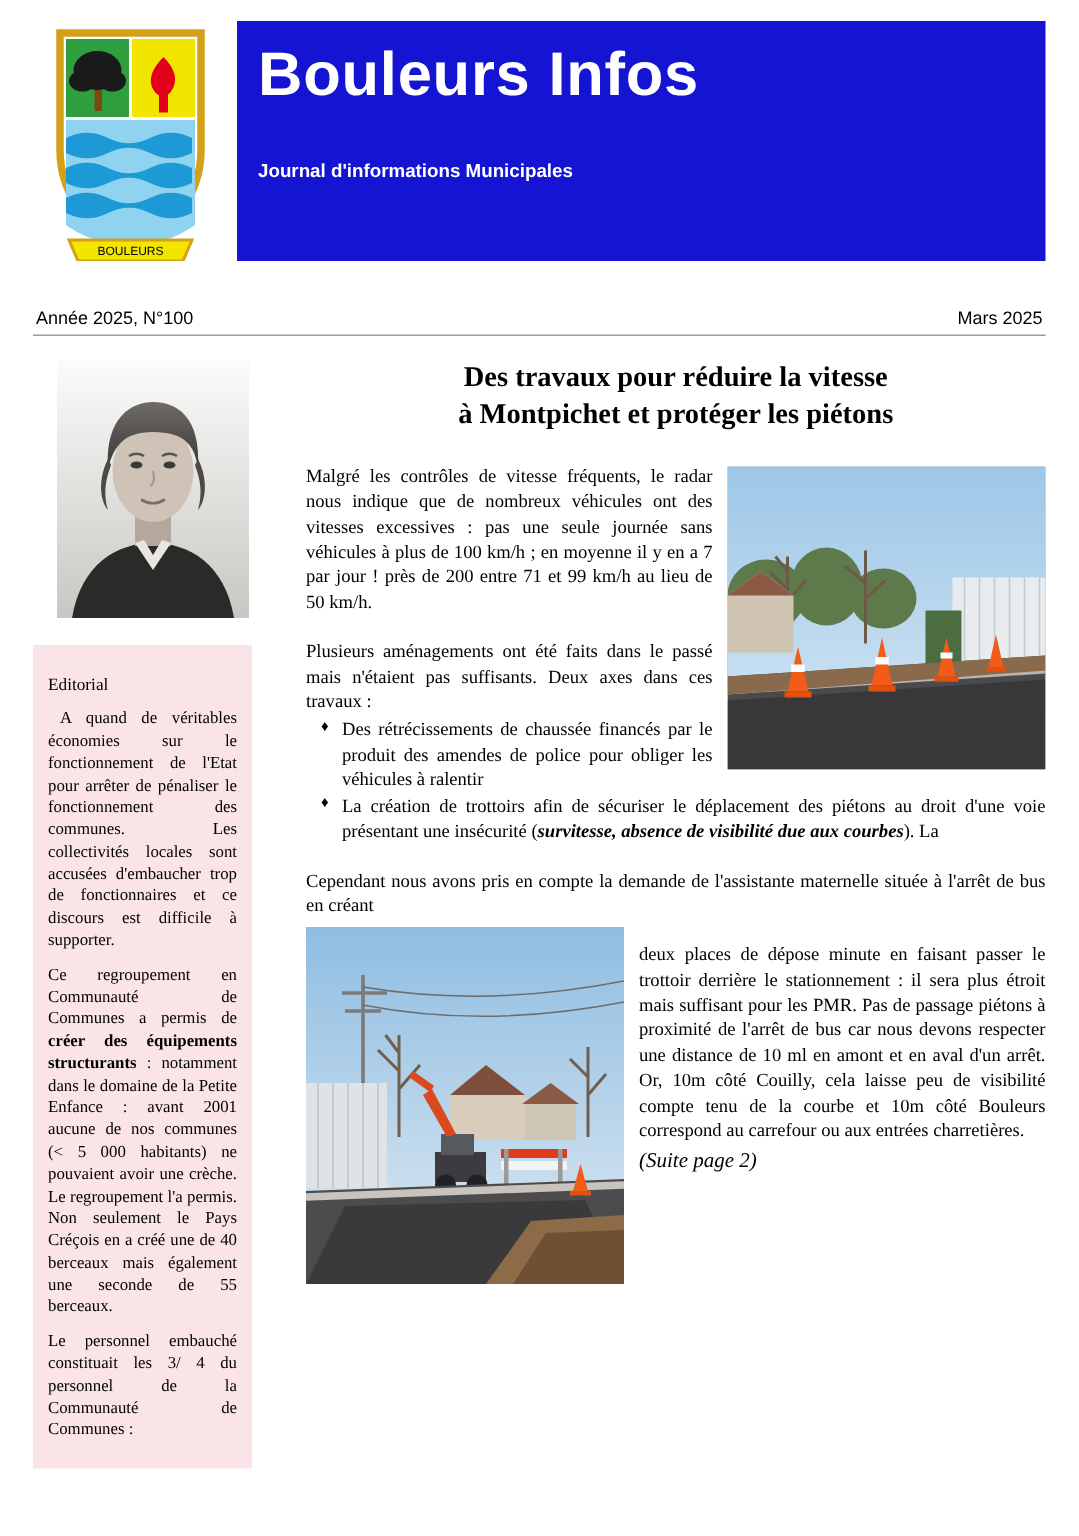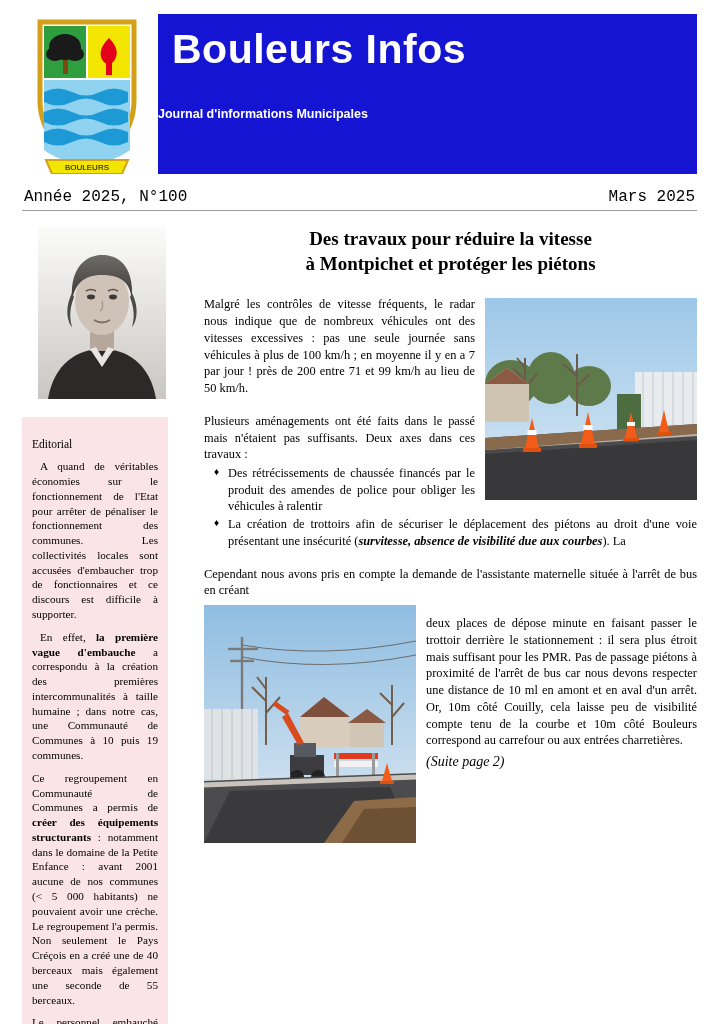--- a/index.html
+++ b/index.html
@@ -49,32 +49,32 @@
     font-weight: bold;
     font-size: 41px;
     letter-spacing: 0.5px;
     padding-left: 14px;
     padding-top: 12px;
   }
   .banner-sub {
     font-family: "Liberation Sans", sans-serif;
     font-weight: bold;
     font-size: 12.5px;
-    padding-left: 0;
+    padding-left: 14px;
     margin-top: 34px;
   }
 
   
   .datebar {
     display: flex;
     justify-content: space-between;
     align-items: flex-end;
-    font-family: Liberation Mono, monospace;
-    font-size: 16px;
-    padding: 14px 2px 4px 2px;
+    font-family: Liberation Sans, sans-serif;
+    font-size: 12px;
+    padding: 31px 2px 4px 2px;
     border-bottom: 1px solid #999;
   }
 
   
   .content {
     display: flex;
     padding-top: 10px;
   }
   .col-left {
     width: 166px;
@@ -270,23 +270,20 @@
           <path d="M64 74 q2 8 -2 10" stroke="#a4968b" stroke-width="1.4" fill="none"></path>
           <path d="M56 93 q8 5 16 0" stroke="#7d6f66" stroke-width="1.8" fill="none"></path>
 
           <path d="M52 122 L64 140 L76 122 L70 120 L64 130 L58 120 Z" fill="#e8e6e2"></path>
         </svg>
       </div>
 
       <div class="editorial">
         <h3>Editorial</h3>
         <p>A quand de véritables économies sur le fonctionnement de l'Etat pour arrêter de pénaliser le fonctionnement des communes. Les collectivités locales sont accusées d'embaucher trop de fonctionnaires et ce discours est difficile à supporter.</p>
-        <p>
-          <span>En effet, </span><b>la première vague d'embauche</b><span> a correspondu à la création des premières intercommunalités à taille humaine ; dans notre cas, une Communauté de Communes à 10 puis 19 communes.</span>
-        </p>
         <p class="noind">
           <span>Ce regroupement en Communauté de Communes a permis de </span><b>créer des équipements structurants</b><span> : notamment dans le domaine de la Petite Enfance : avant 2001 aucune de nos communes (&lt; 5 000 habitants) ne pouvaient avoir une crèche. Le regroupement l'a permis. Non seulement le Pays Créçois en a créé une de 40 berceaux mais également une seconde de 55 berceaux.</span>
         </p>
         <p class="noind">
           <span>Le personnel embauché constituait les 3/ 4 du personnel de la Communauté de Communes : </span>
         </p>
 
       </div>
     </div>
 

